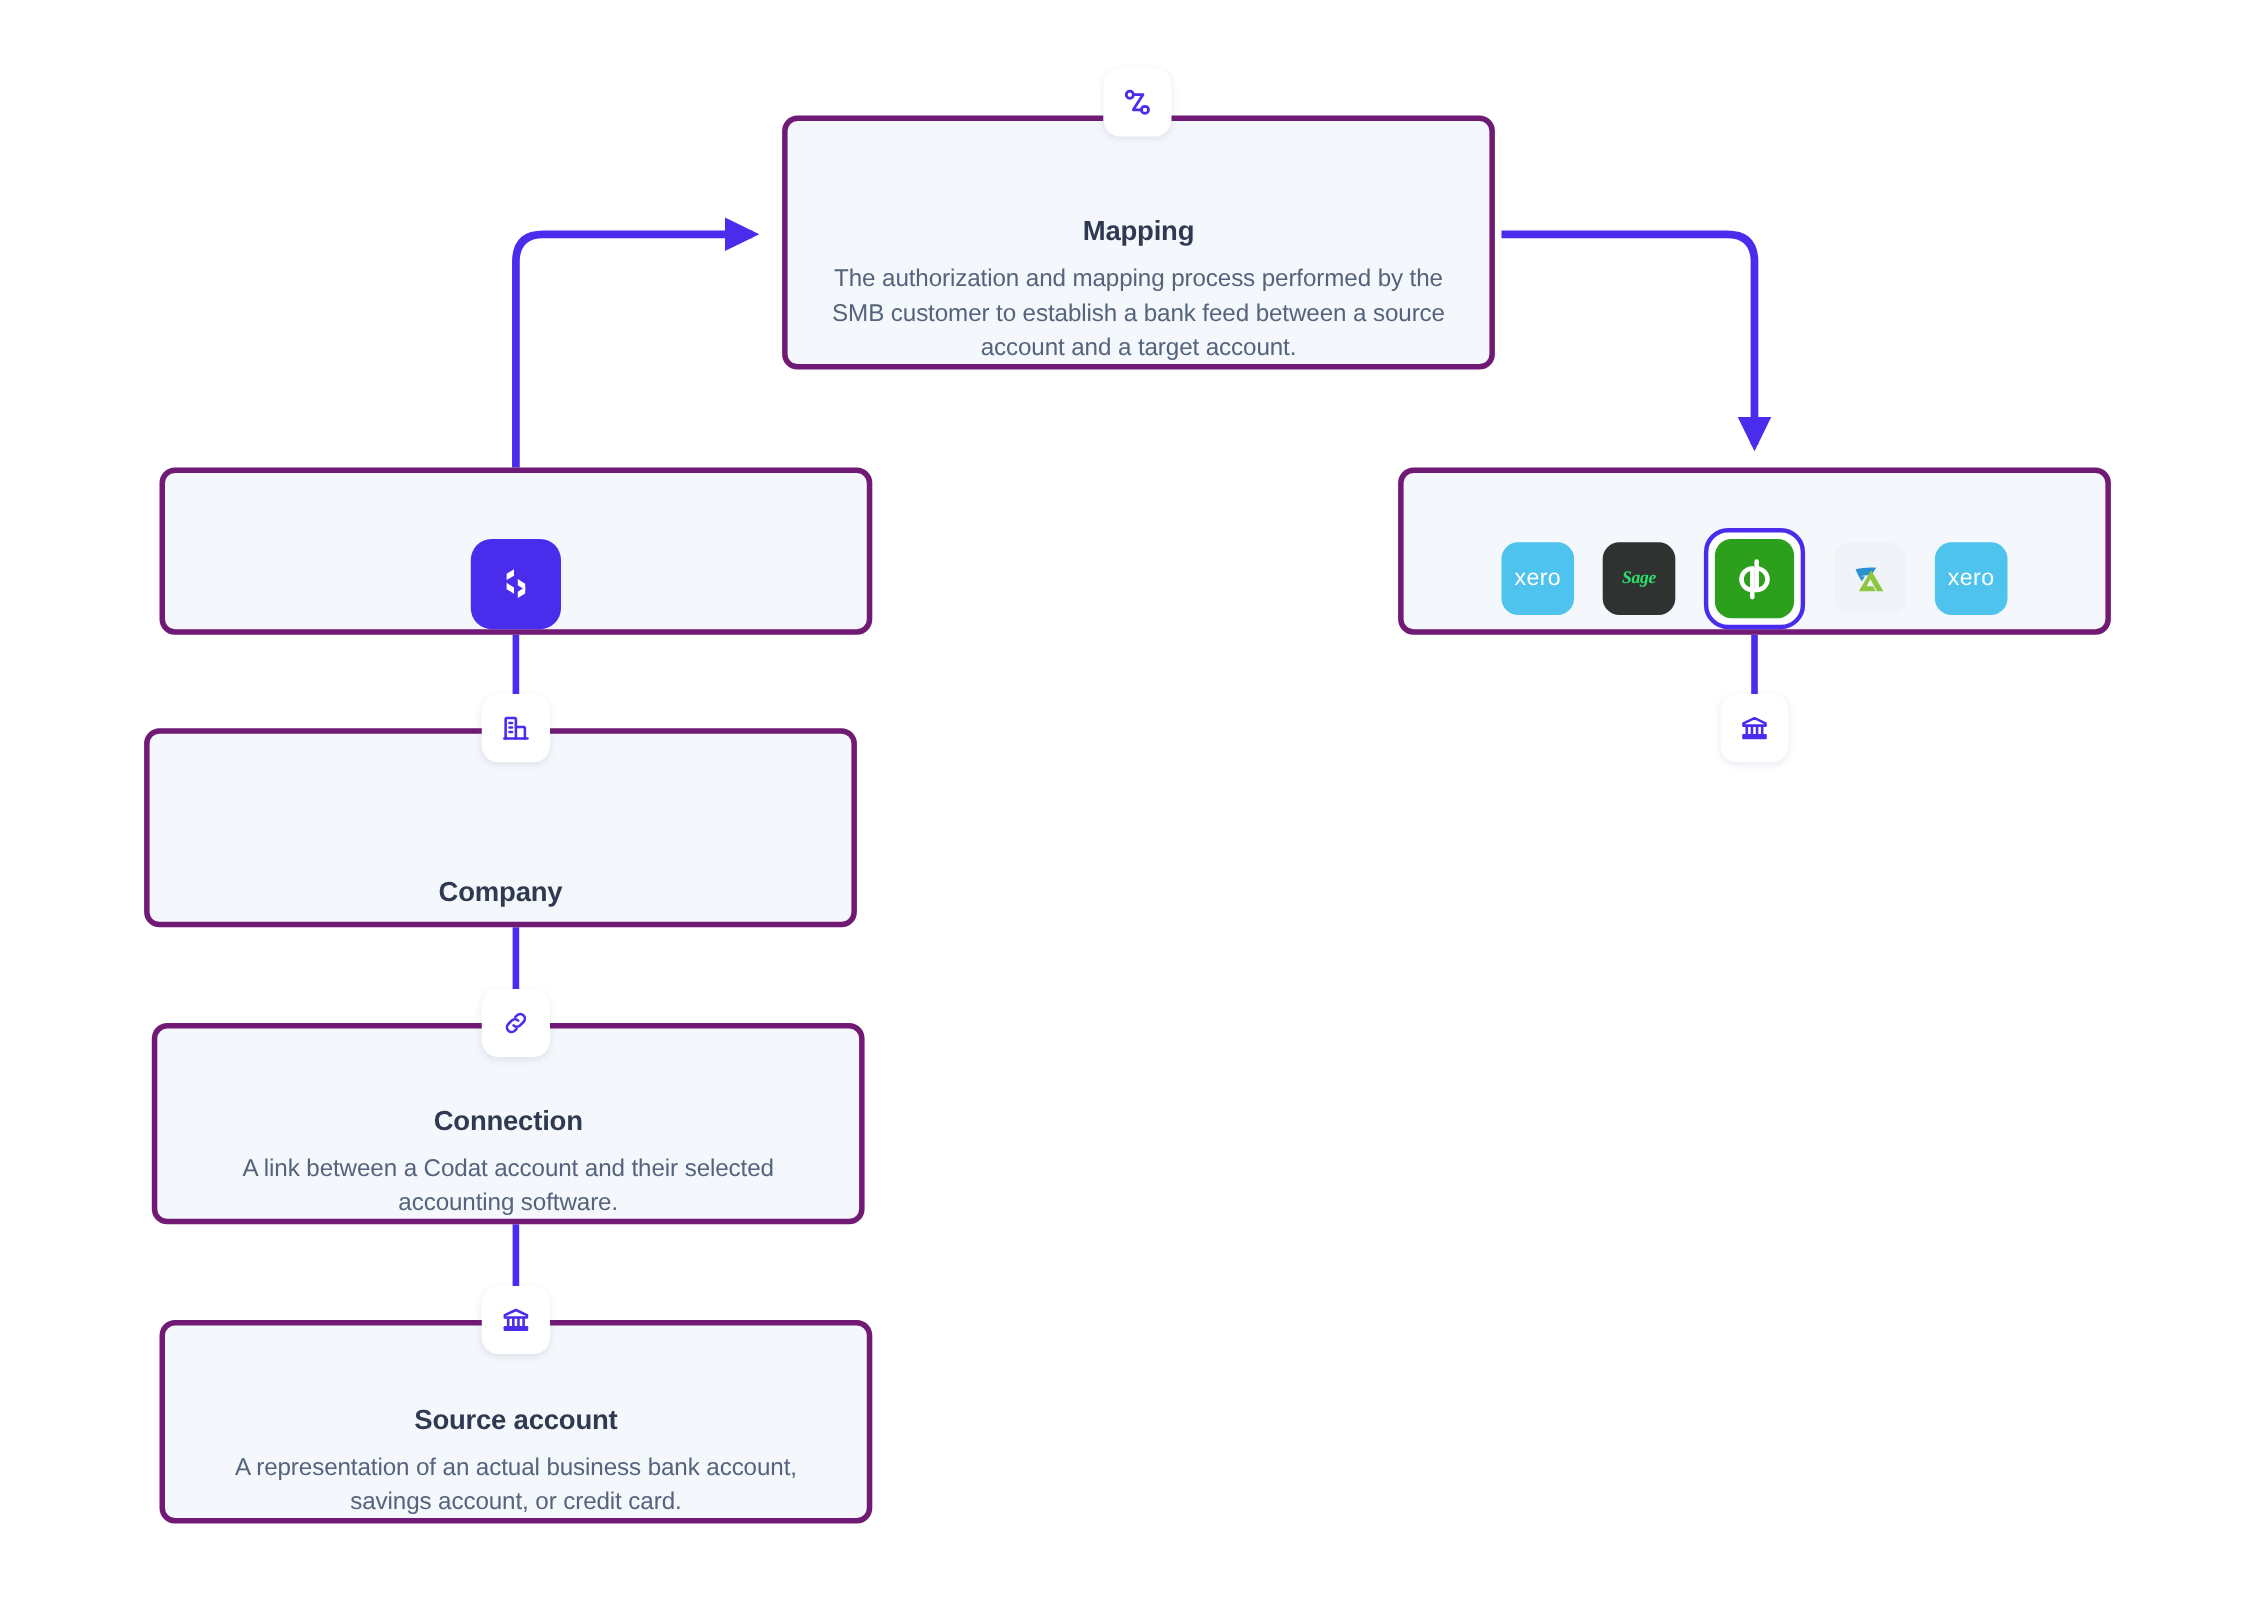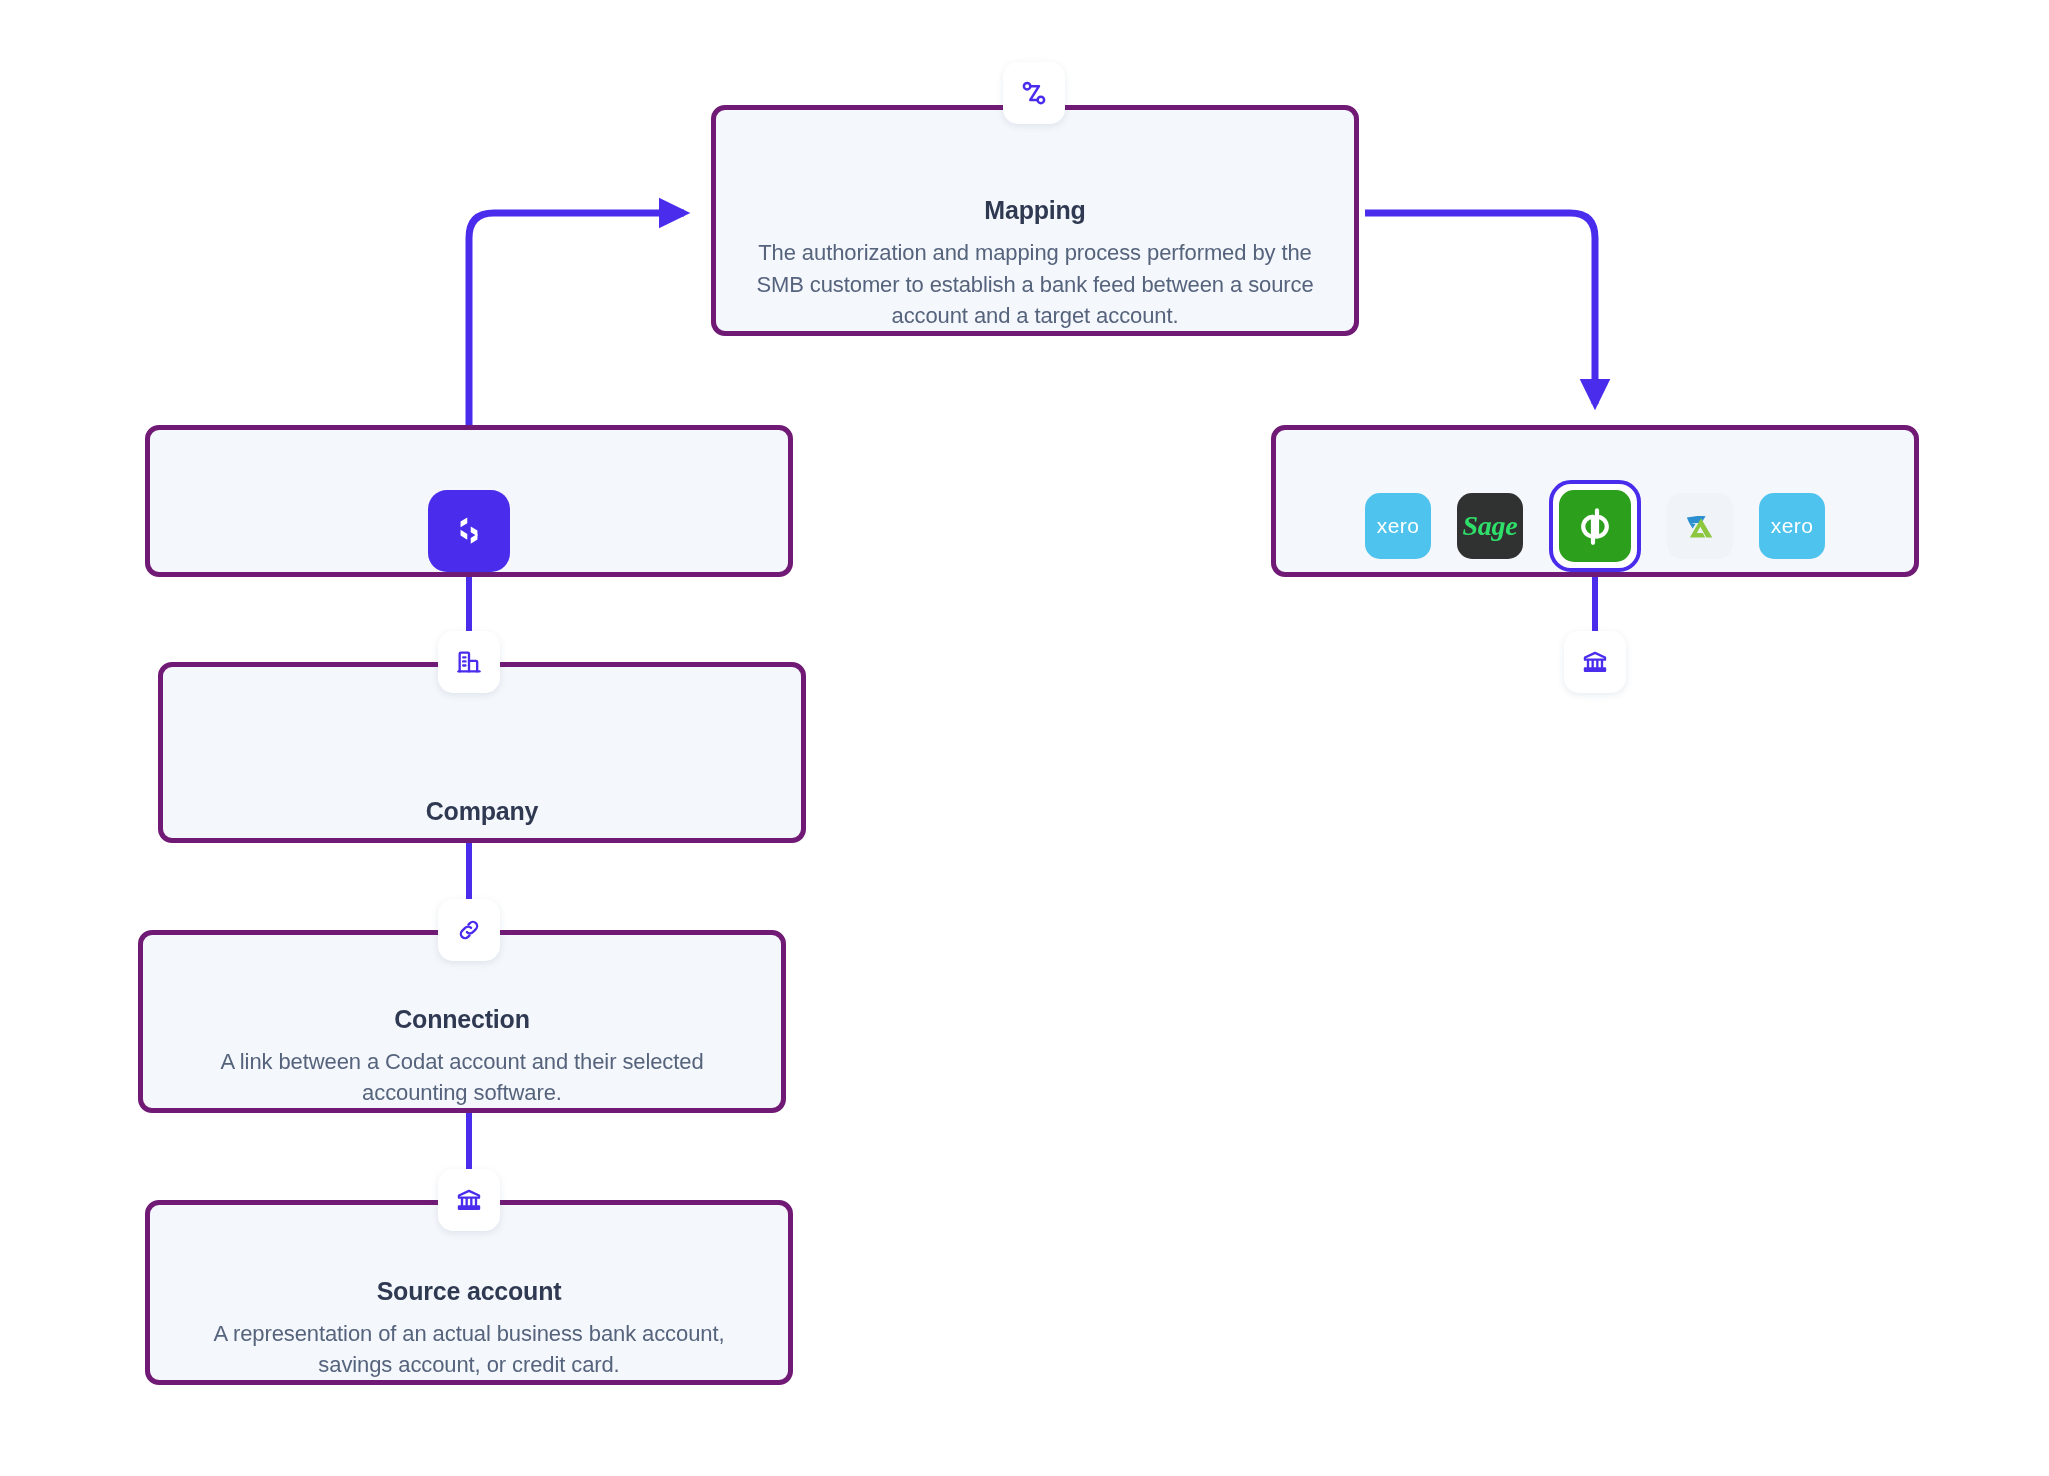--- a/index.html
+++ b/index.html
@@ -133,21 +133,21 @@
   }
   .xero-text {
     color: #ffffff;
     font-size: 21px;
     font-weight: 400;
     letter-spacing: 0.4px;
     font-family: "Liberation Sans", sans-serif;
   }
   .sage-text {
     color: #2ee06a;
-    font-size: 28px;
+    font-size: 16px;
     font-weight: 700;
     font-family: "Liberation Serif", serif;
     font-style: italic;
     letter-spacing: -0.3px;
   }
 </style>
 </head>
 <body>
 
 <div class="canvas">
@@ -202,21 +202,21 @@
     <div class="icon-chip" style="left:438px; top:631px;">
       <span>
         <svg width="28" height="28" viewBox="0 0 24 24" fill="none" stroke="#4a2ced" stroke-width="2" stroke-linecap="round" stroke-linejoin="round">
           <path d="M4 20 L4 5 a1 1 0 0 1 1 -1 h6 a1 1 0 0 1 1 1 v15"></path>
           <path d="M12 11 h6 a1 1 0 0 1 1 1 v8"></path>
           <path d="M3 20 h18"></path>
           <path d="M7 8 h2 M7 11.5 h2 M7 15 h2"></path>
         </svg>
       </span>
     </div>
-    <div class="card" style="left:158px; top:662px; width:648px; height:181px;">
+    <div class="card" style="left:131px; top:662px; width:648px; height:181px;">
       <div class="card-title">Company</div>
     </div>
 
     <div class="icon-chip" style="left:438px; top:899px;">
       <span>
         <svg width="28" height="28" viewBox="0 0 24 24" fill="none" stroke="#4a2ced" stroke-width="2" stroke-linecap="round" stroke-linejoin="round">
           <path d="M10.2 13.8 a3.6 3.6 0 0 0 5.1 0 l2.6 -2.6 a3.6 3.6 0 0 0 -5.1 -5.1 l-1.3 1.3"></path>
           <path d="M13.8 10.2 a3.6 3.6 0 0 0 -5.1 0 l-2.6 2.6 a3.6 3.6 0 0 0 5.1 5.1 l1.3 -1.3"></path>
         </svg>
       </span>

